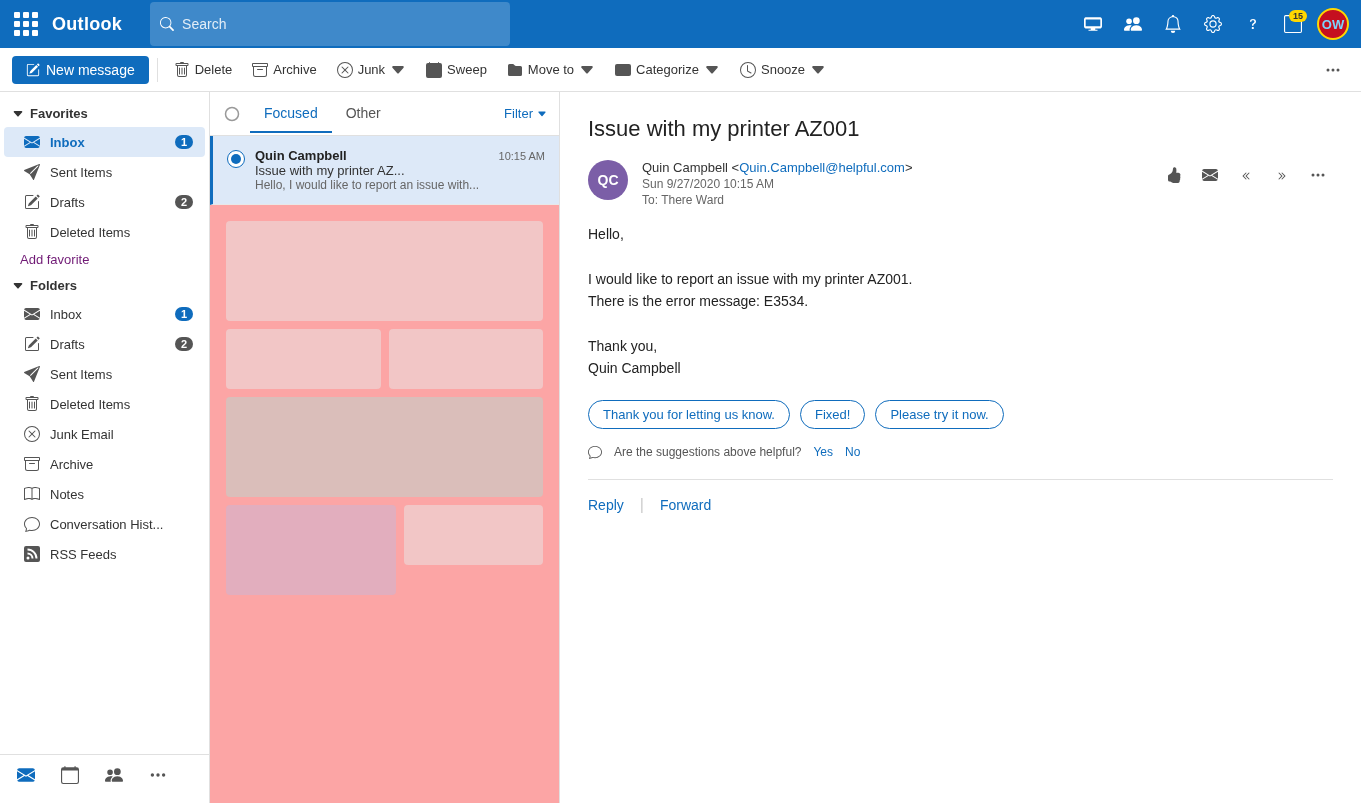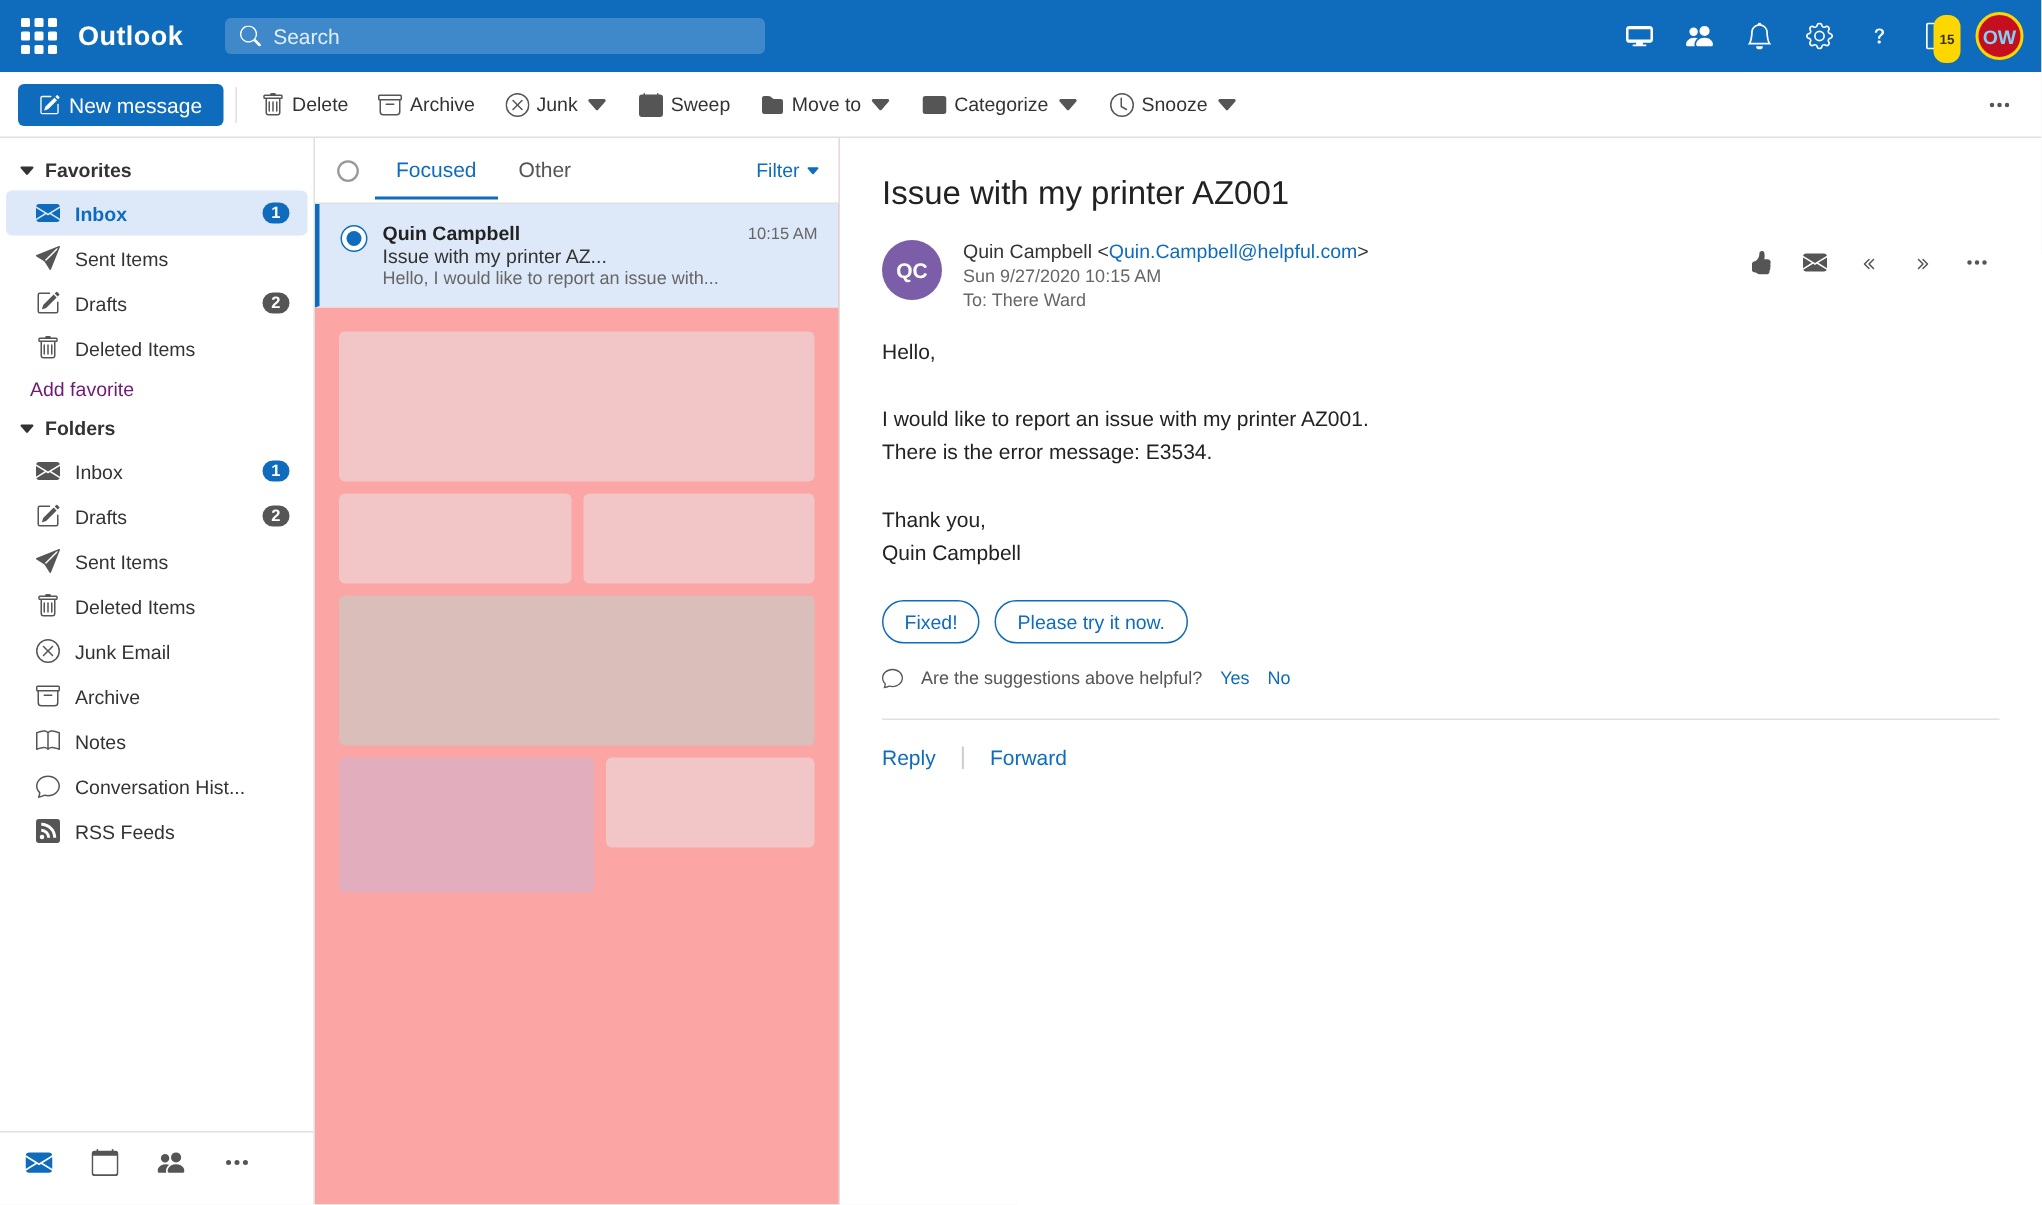--- a/index.html
+++ b/index.html
@@ -12,34 +12,34 @@
       height: 48px; padding: 0 12px; gap: 12px;
     }
     .topbar-grid { display: grid; place-items: center; width: 28px; height: 28px; cursor: pointer; }
     .topbar-grid .dot-grid { display: grid; grid-template-columns: repeat(3,6px); gap: 3px; }
     .topbar-grid .dot-grid span { width: 6px; height: 6px; background: white; border-radius: 1px; display: block; }
     .topbar-title { font-size: 18px; font-weight: 600; letter-spacing: 0.3px; margin-right: 4px; }
     .topbar-search {
       flex: 1; max-width: 360px; margin: 0 12px;
       background: rgba(255,255,255,0.2); border: none; border-radius: 4px;
       display: flex; align-items: center; padding: 0 10px; gap: 8px;
-      height: 24px; color: white;
+      height: 44px; color: white;
     }
     .topbar-search input {
       background: transparent; border: none; outline: none;
       color: white; font-size: 14px; flex: 1;
     }
     .topbar-search input::placeholder { color: rgba(255,255,255,0.85); }
     .topbar-icons { margin-left: auto; display: flex; align-items: center; gap: 8px; }
     .topbar-icon { width: 32px; height: 32px; display: grid; place-items: center; cursor: pointer; border-radius: 4px; position: relative; }
     .topbar-icon svg { fill: white; width: 18px; height: 18px; }
     .badge {
       position: absolute; top: 2px; right: 2px;
       background: #ffd700; color: #333; font-size: 9px;
-      border-radius: 8px; padding: 11px 4px; font-weight: 700;
+      border-radius: 8px; padding: 1px 4px; font-weight: 700;
     }
     .avatar-btn {
       width: 32px; height: 32px; border-radius: 50%;
       background: #c50f1f; color: #7dd3fc; font-weight: 700;
       font-size: 13px; display: grid; place-items: center; cursor: pointer;
       border: 2px solid #ffd700; position: relative;
     }
 
     
     .toolbar {
@@ -535,20 +535,21 @@
 
     <div class="email-body">
       <p>Hello,</p>
       <br>
       <p>I would like to report an issue with my printer AZ001.<br>There is the error message: E3534.</p>
       <br>
       <p>Thank you,<br>Quin Campbell</p>
     </div>
 
     <div class="email-suggestions">
+      <button class="suggestion-btn">Thank you for letting us know.</button>
       <button class="suggestion-btn">Fixed!</button>
       <button class="suggestion-btn">Please try it now.</button>
     </div>
 
     <div class="suggestion-bar">
       <svg width="14" height="14" viewBox="0 0 16 16" fill="#555">
           <path d="M2.678 11.894a1 1 0 0 1 .287.801 10.97 10.97 0 0 1-.398 2c1.395-.323 2.247-.697 2.634-.893a1 1 0 0 1 .71-.074A8.06 8.06 0 0 0 8 14c3.996 0 7-2.807 7-6 0-3.192-3.004-6-7-6S1 4.808 1 8c0 1.468.617 2.83 1.678 3.894zm-.493 3.905a21.682 21.682 0 0 1-.713.129c-.2.032-.352-.176-.273-.362a9.68 9.68 0 0 0 .244-.637l.003-.01c.248-.72.45-1.548.524-2.319C.743 11.37 0 9.76 0 8c0-3.866 3.582-7 8-7s8 3.134 8 7-3.582 7-8 7a9.06 9.06 0 0 1-2.347-.306c-.52.263-1.639.742-3.468 1.105z"></path>
         </svg>
       <span>Are the suggestions above helpful?</span>
       <a>Yes</a>

